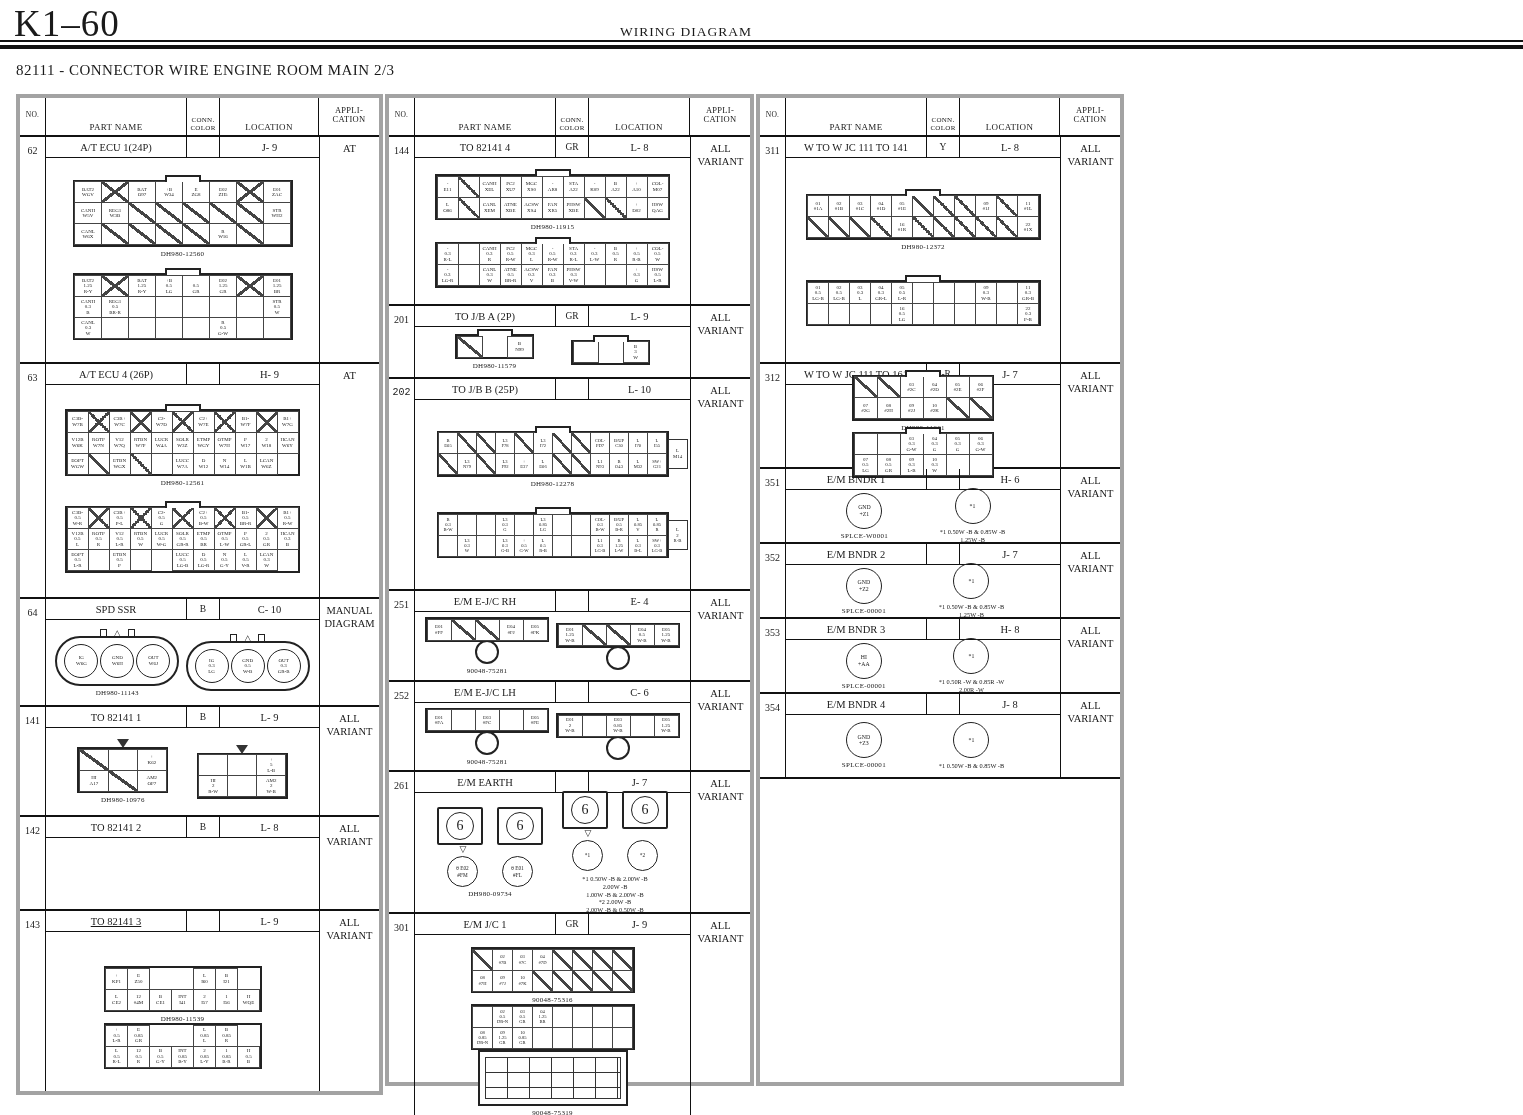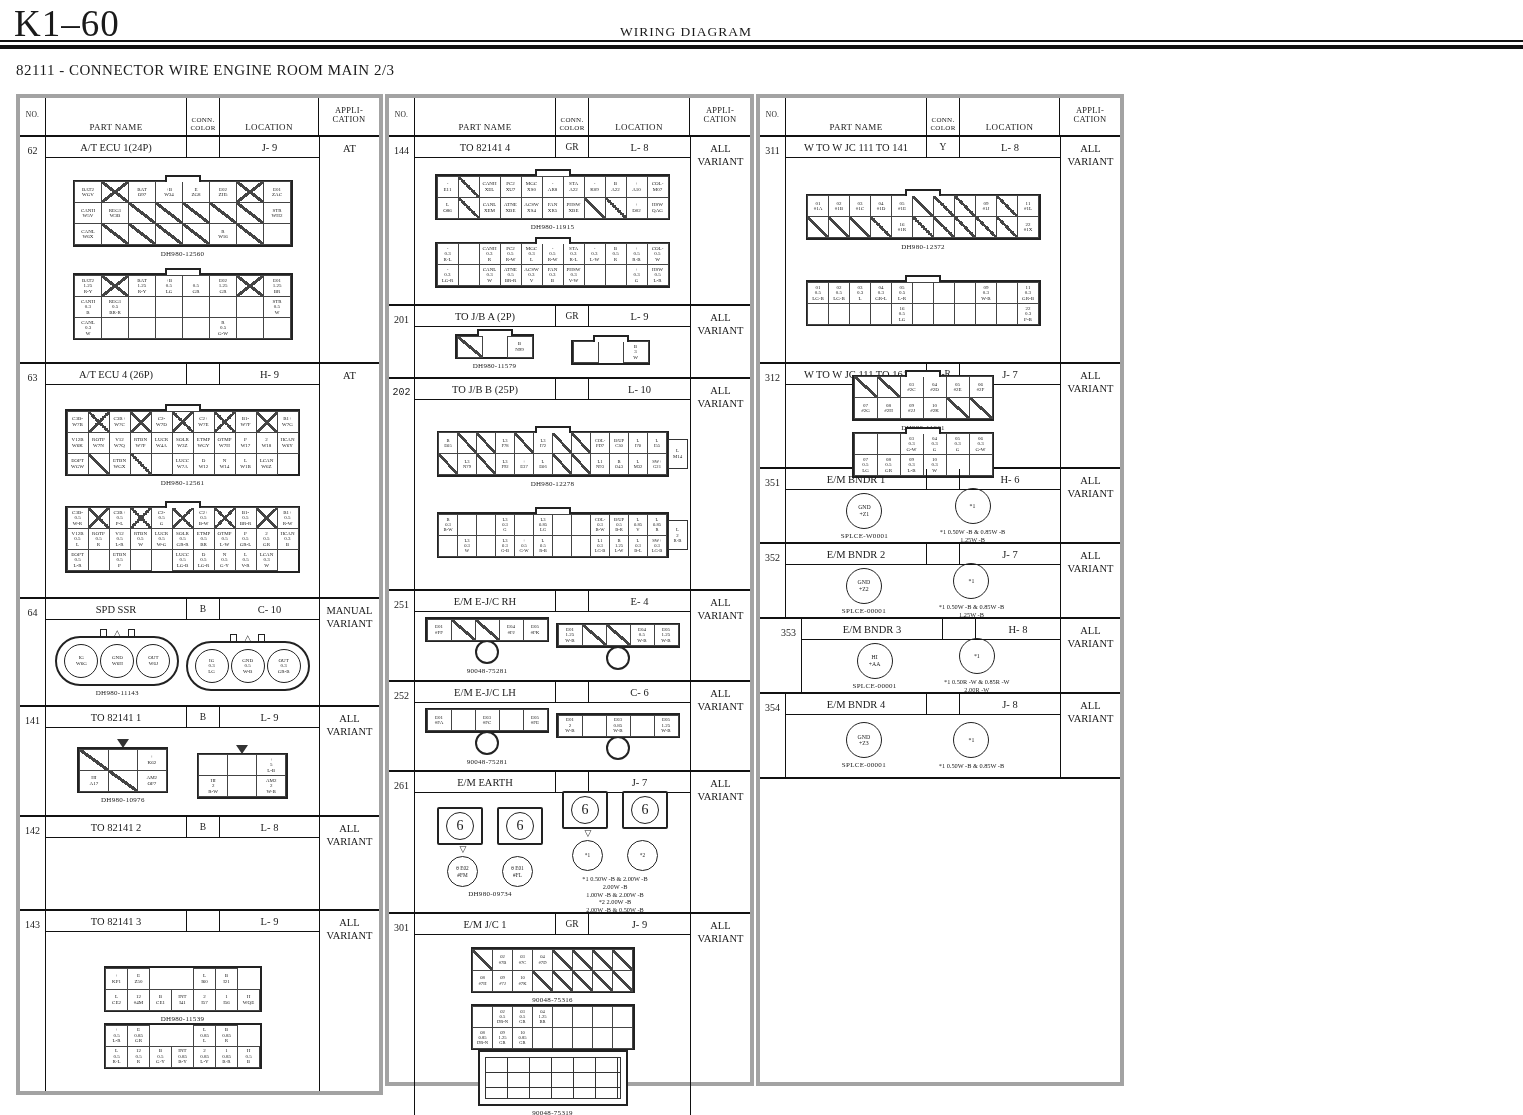--- a/index.html
+++ b/index.html
@@ -419,21 +419,21 @@
 0.5
 W-B</div>
                 <div class="pcirc">OUT
 0.3
 GR-B</div>
               </div>
             </div>
           </div>
         </div>
       <div class="appl" style="white-space: pre-line;">MANUAL
-VARIANT</div>
+DIAGRAM</div>
     </div>
 
     <div class="row" style="height:110px">
       <div class="no" style="white-space: pre-line;">141</div>
       <div class="main">
           <div class="band">
           <div class="b-name" style="white-space: pre-line;">TO 82141 1</div>
           <div class="b-col" style="white-space: pre-line;">B</div>
           <div class="b-loc" style="white-space: pre-line;">L- 9</div>
           </div>
@@ -494,21 +494,21 @@
           </div>
         </div>
       <div class="appl" style="white-space: pre-line;">ALL
 VARIANT</div>
     </div>
 
     <div class="row grow">
       <div class="no" style="white-space: pre-line;">143</div>
       <div class="main">
           <div class="band">
-          <div class="b-name" style="white-space: pre-line;">TO 82141 3</div>
+          <div class="b-name" style="white-space: pre-line; text-decoration: underline;">TO 82141 3</div>
           <div class="b-col" style="white-space: pre-line;"></div>
           <div class="b-loc" style="white-space: pre-line;">L- 9</div>
           </div>
         <div class="diagram lay-pair" style="align-items:flex-start;padding-top:18px">
             <div class="ditem">
               <div class="conn">
                 <div class="crow">
                   <div class="cell" style="width: 23px;">+
 KP1</div>
                   <div class="cell" style="width: 23px;">E
@@ -1393,21 +1393,21 @@
                 <div>1.25W -B</div>
               </div>
             </div>
           </div>
         </div>
       <div class="appl" style="white-space: pre-line;">ALL
 VARIANT</div>
     </div>
 
     <div class="row" style="height:75px">
-      <div class="no" style="white-space: pre-line; margin-left: 16px;">353</div>
+      <div class="no" style="white-space: pre-line;">353</div>
       <div class="main">
           <div class="band">
           <div class="b-name" style="white-space: pre-line;">E/M BNDR 3</div>
           <div class="b-col" style="white-space: pre-line;"></div>
           <div class="b-loc" style="white-space: pre-line;">H- 8</div>
           </div>
         <div class="diagram lay-pair">
             <div class="ditem">
               <div class="splice">HI
 +AA</div>

